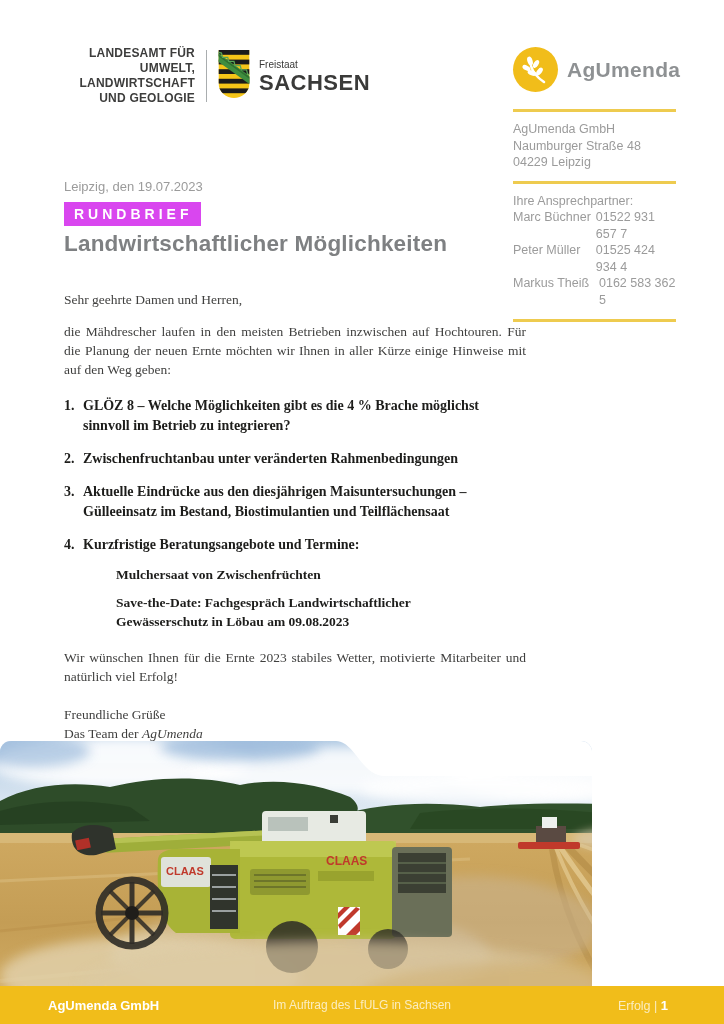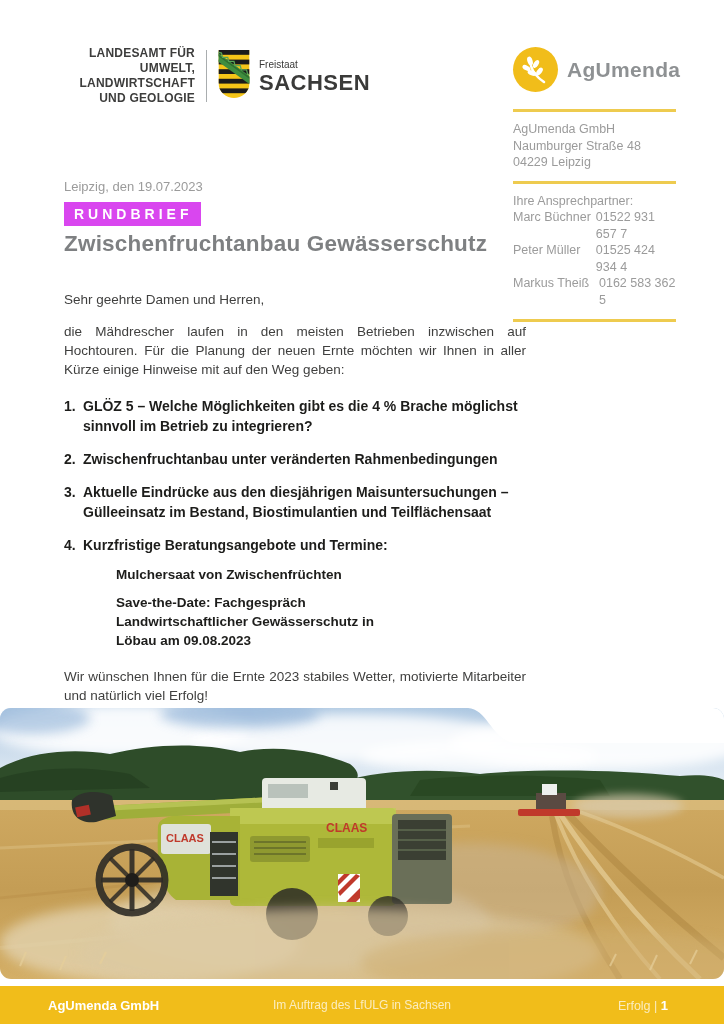--- a/index.html
+++ b/index.html
@@ -30,35 +30,35 @@
   .contacts { margin:9px 0 11px; font-size:12.5px; line-height:16.5px; color:#9b9b9b; }
   .contact-row { display:flex; }
   .contact-row .cname { width:97px; }
 
   
   .letter { position:absolute; left:64px; top:179px; width:462px; }
   .dateline { font-size:13px; color:#9b9b9b; }
   .badge { display:inline-block; margin-top:8px; background:#d946ef; color:#ffffff;
     font-size:14px; font-weight:700; letter-spacing:4px; padding:4px 9px 4px 10px; }
   .title { margin-top:5px; font-size:22.5px; font-weight:700; color:#7e8082; letter-spacing:.2px; }
-  .bodytext { margin-top:33px; font-size:13.5px; line-height:19px; color:#3f3f3e; }
+  .bodytext { margin-top:33px; font-size:13.5px; line-height:19px; color:#3f3f3e;font-family:Liberation Serif, serif; }
   .greeting { margin-bottom:13px; }
   .intro { text-align:justify; margin-bottom:17px; }
   .nlist { margin-top:2px; }
   .nitem { display:flex; font-weight:700; color:#1d1d1b; font-size:14px; line-height:20px; margin-bottom:13px; }
   .nitem .num { width:19px; flex:0 0 19px; }
   .nitem .txt { flex:1; }
   .subitems { margin:-3px 0 14px 52px; font-weight:700; color:#1d1d1b; font-size:13.5px; line-height:19px; }
   .subitems .sub { margin-bottom:9px; width:300px; }
   .closing { margin-top:17px; margin-bottom:19px; text-align:justify; }
   .signoff div { line-height:19px; }
   .brand-italic { font-style:italic; }
 
   
-  .photo { position:absolute; left:0; top:708px; width:724px; height:271px; overflow:hidden;border-radius:11px; }
+  .photo { position:absolute; left:0; top:741px; width:592px; height:271px; overflow:hidden;border-radius:11px; }
   .photo svg { display:block; }
   .notch { position:absolute; right:0; top:0; }
 
   
   .footer { position:absolute; left:0; top:986px; width:724px; height:38px;
     background:#f1bd1a; display:flex; align-items:center; }
   .footer .f-left { margin-left:48px; font-size:13px; font-weight:700; color:#ffffff; }
   .footer .f-center { position:absolute; left:0; right:0; text-align:center;
     font-size:12px; color:rgba(255,255,255,.72); }
   .footer .f-right { margin-left:auto; margin-right:56px; font-size:12.5px;
@@ -140,30 +140,30 @@
         <span class="cname">Markus Theiß</span>
         <span>0162 583 362 5</span>
       </div>
     </div>
     <hr class="yrule">
   </div>
 
   <div class="letter">
     <div class="dateline">Leipzig, den 19.07.2023</div>
     <div class="badge">RUNDBRIEF</div>
-    <div class="title">Zwischenfruchtanbau Gewässerschutz</div>
+    <div class="title">Landwirtschaftlicher Möglichkeiten</div>
 
     <div class="bodytext">
       <div class="greeting">Sehr geehrte Damen und Herren,</div>
       <div class="intro">die Mähdrescher laufen in den meisten Betrieben inzwischen auf Hochtouren. Für die Planung der neuen Ernte möchten wir Ihnen in aller Kürze einige Hinweise mit auf den Weg geben:</div>
 
       <div class="nlist">
         <div class="nitem">
           <span class="num">1.</span>
-          <span class="txt">GLÖZ 5 – Welche Möglichkeiten gibt es die 4 % Brache möglichst sinnvoll im Betrieb zu integrieren?</span>
+          <span class="txt">GLÖZ 8 – Welche Möglichkeiten gibt es die 4 % Brache möglichst sinnvoll im Betrieb zu integrieren?</span>
         </div>
         <div class="nitem">
           <span class="num">2.</span>
           <span class="txt">Zwischenfruchtanbau unter veränderten Rahmenbedingungen</span>
         </div>
         <div class="nitem">
           <span class="num">3.</span>
           <span class="txt">Aktuelle Eindrücke aus den diesjährigen Maisuntersuchungen – Gülleeinsatz im Bestand, Biostimulantien und Teilflächensaat</span>
         </div>
         <div class="nitem">

